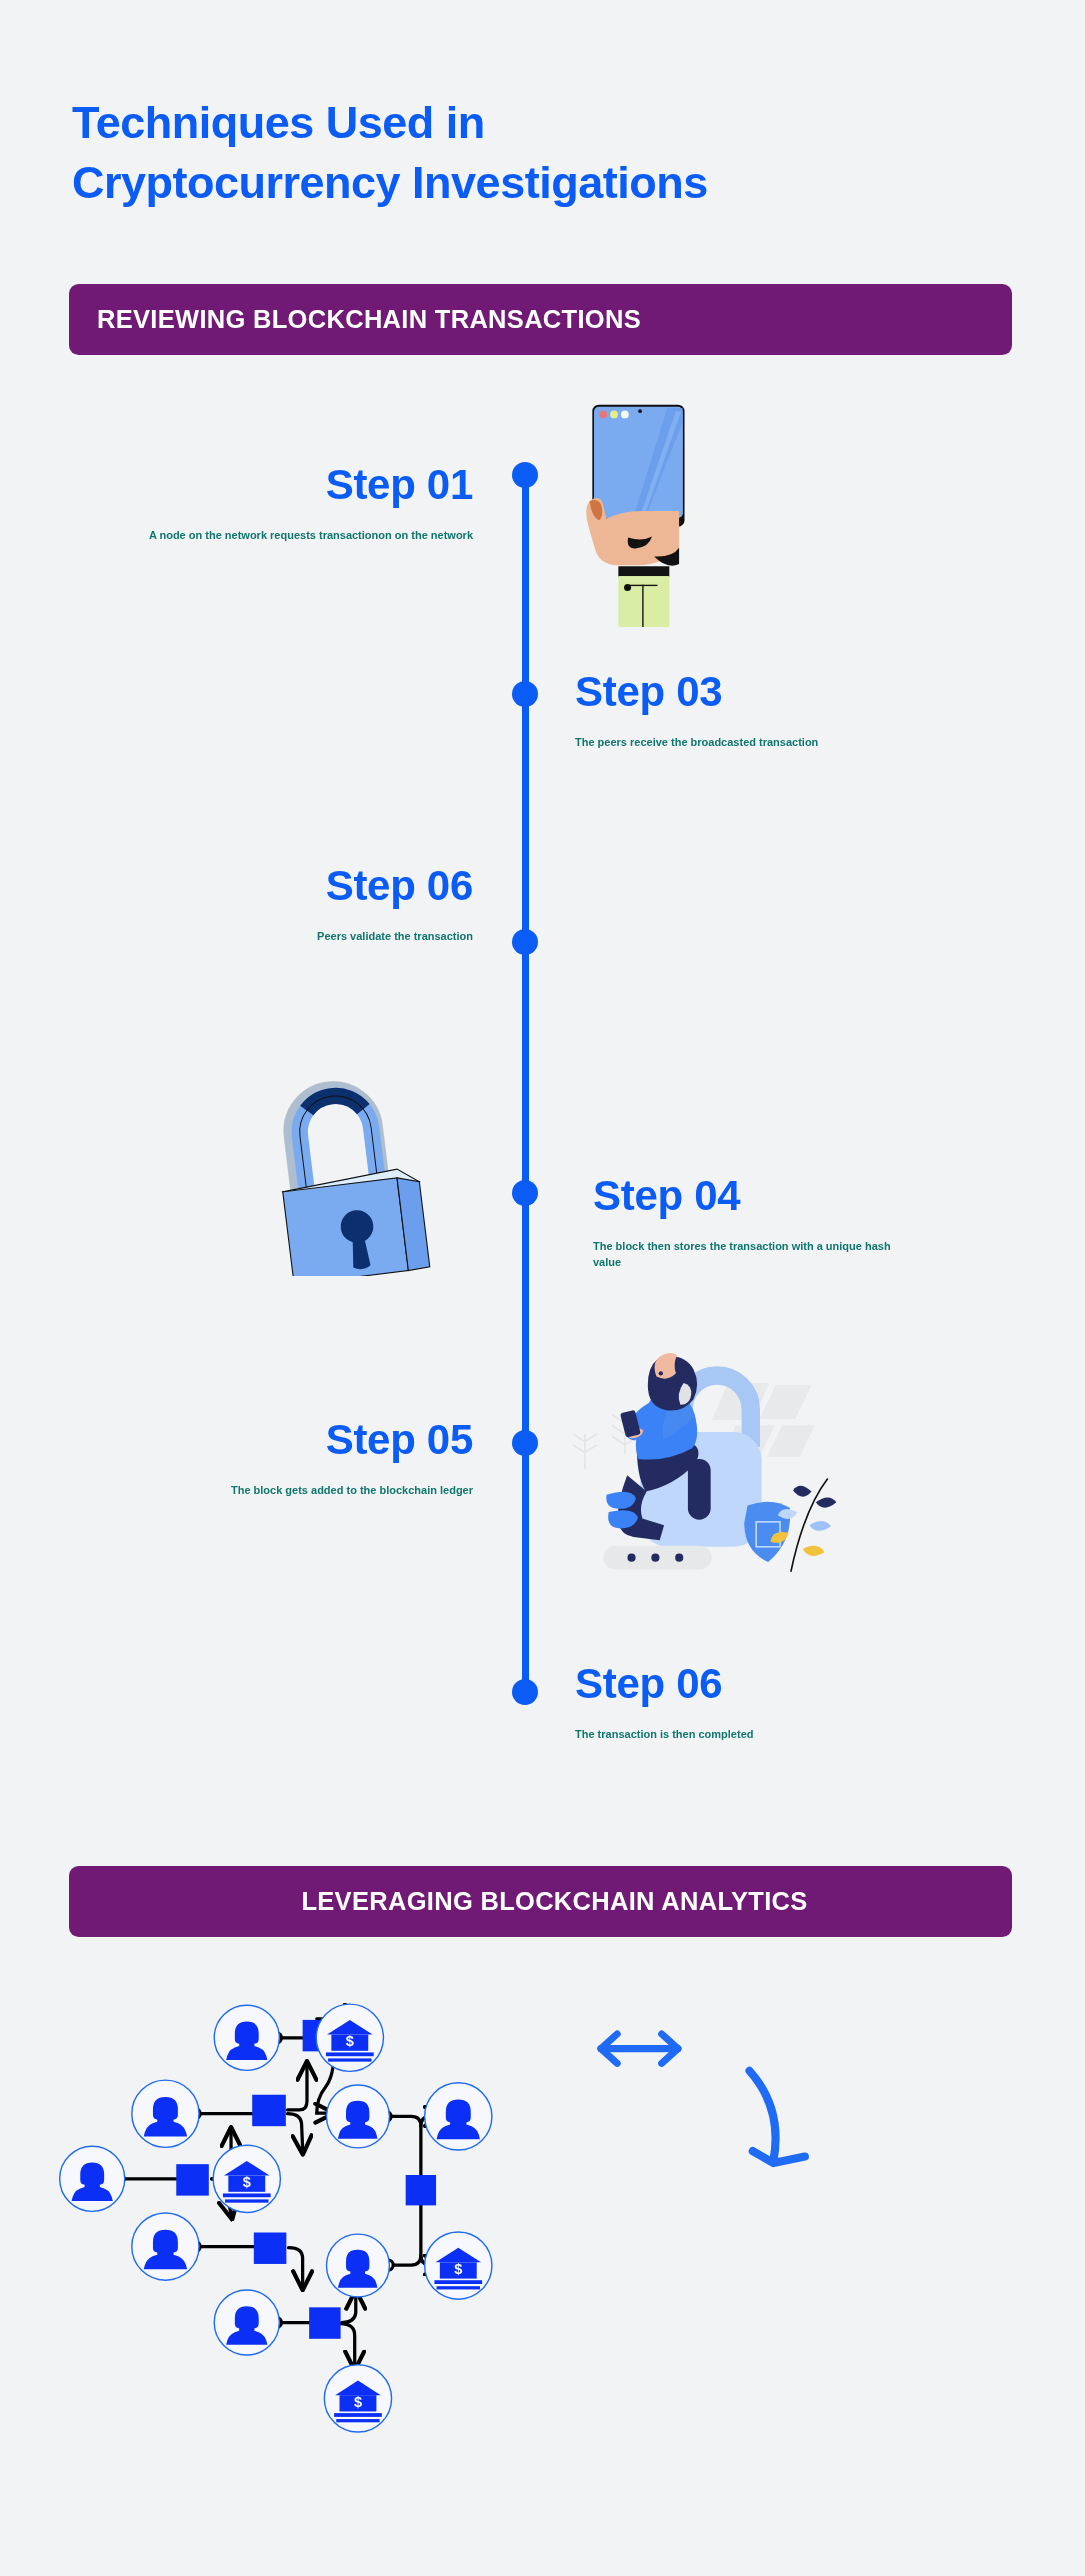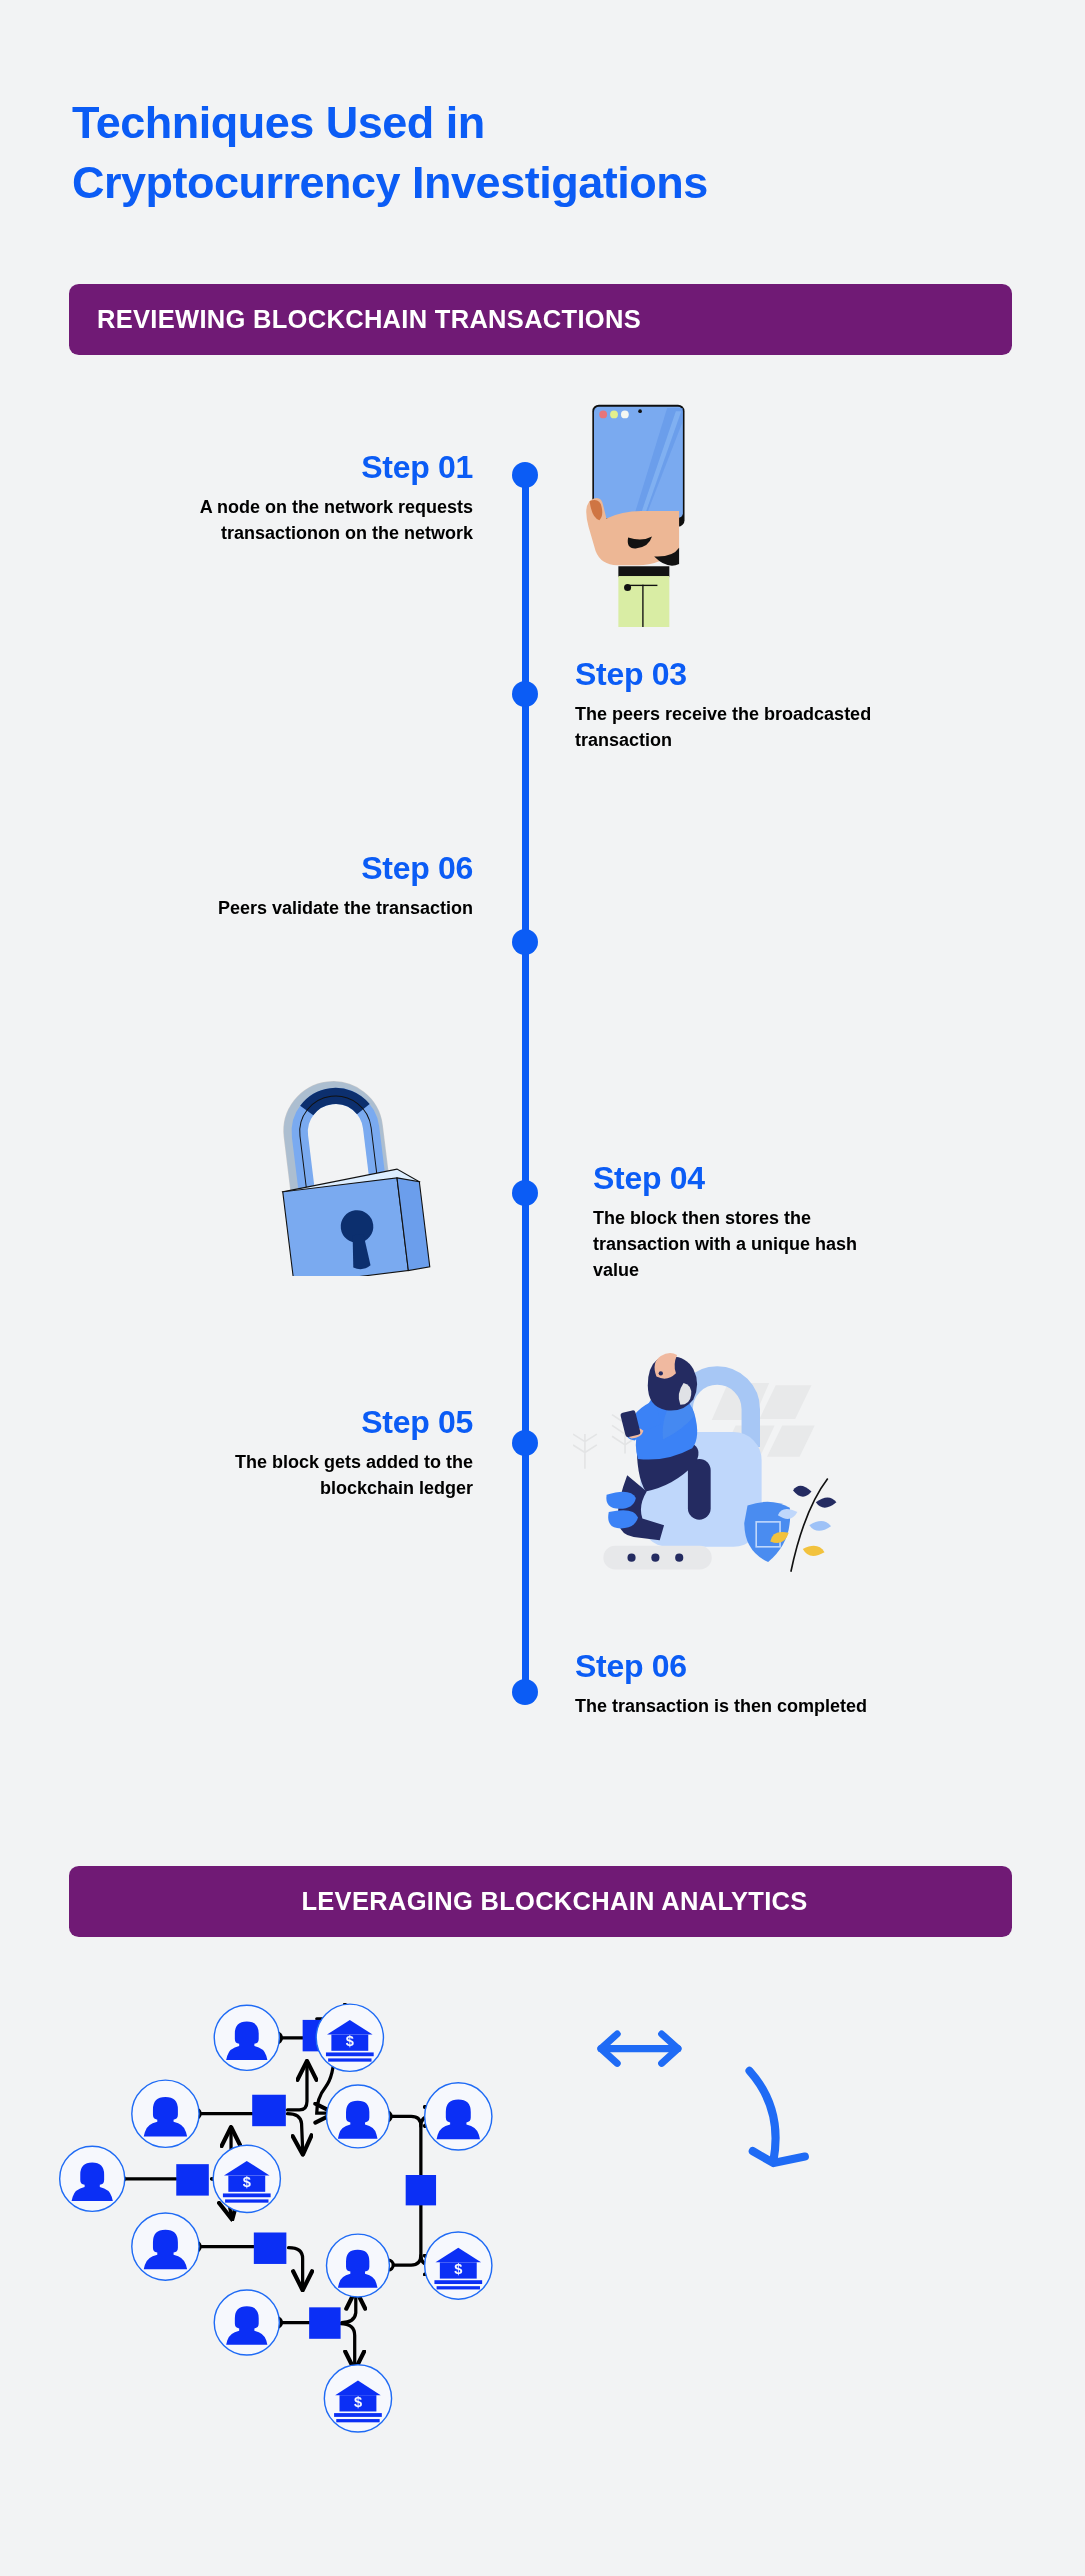--- a/index.html
+++ b/index.html
@@ -39,26 +39,26 @@
     background:#0b5cf5;
   }
   .tl-dot{
     position:absolute; width:26px; height:26px; border-radius:50%;
     background:#0b5cf5; left:512px;
   }
 
   
   .step{ position:absolute; }
   .step-num{
-    color:#0b5cf5; font-weight:bold; font-size:32px; line-height:1.05;
-    letter-spacing:-0.3px; white-space:nowrap;
+    color:#0b5cf5; font-weight:bold; font-size:42px; line-height:1.05;
+    letter-spacing:-0.3px; white-space:nowrap;margin-top:12px;
   }
   .step-desc{
-    color:#000000; font-weight:bold; font-size:18px; line-height:1.45;
-    margin-top:9px;
+    color:#0f766e; font-weight:bold; font-size:11px; line-height:1.45;
+    margin-top:21px;
   }
   .step.right-align{ text-align:right; }
   .step.left-align{ text-align:left; }
 
   
   #step-01{ left:136px; top:451px; width:337px; }
   #step-02{ left:575px; top:658px; width:380px; }
   #step-03{ left:136px; top:852px; width:337px; }
   #step-04{ left:593px; top:1162px; width:304px; }
   #step-05{ left:136px; top:1406px; width:337px; }

